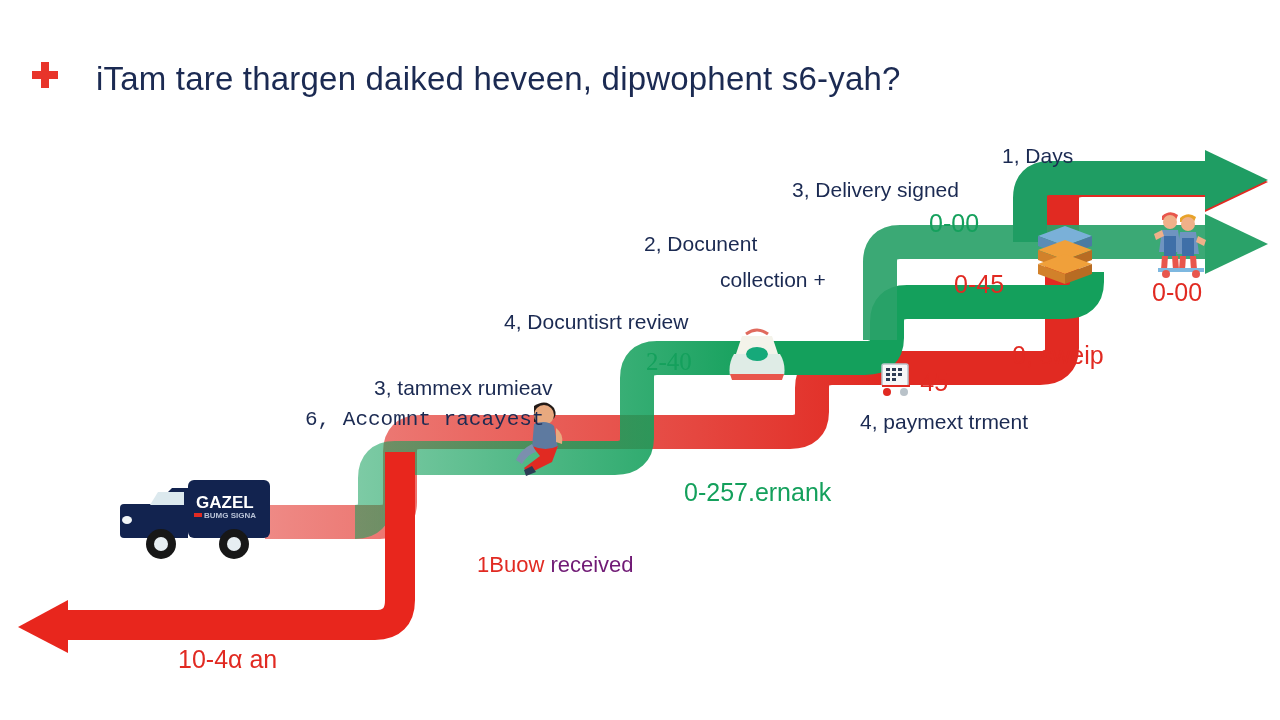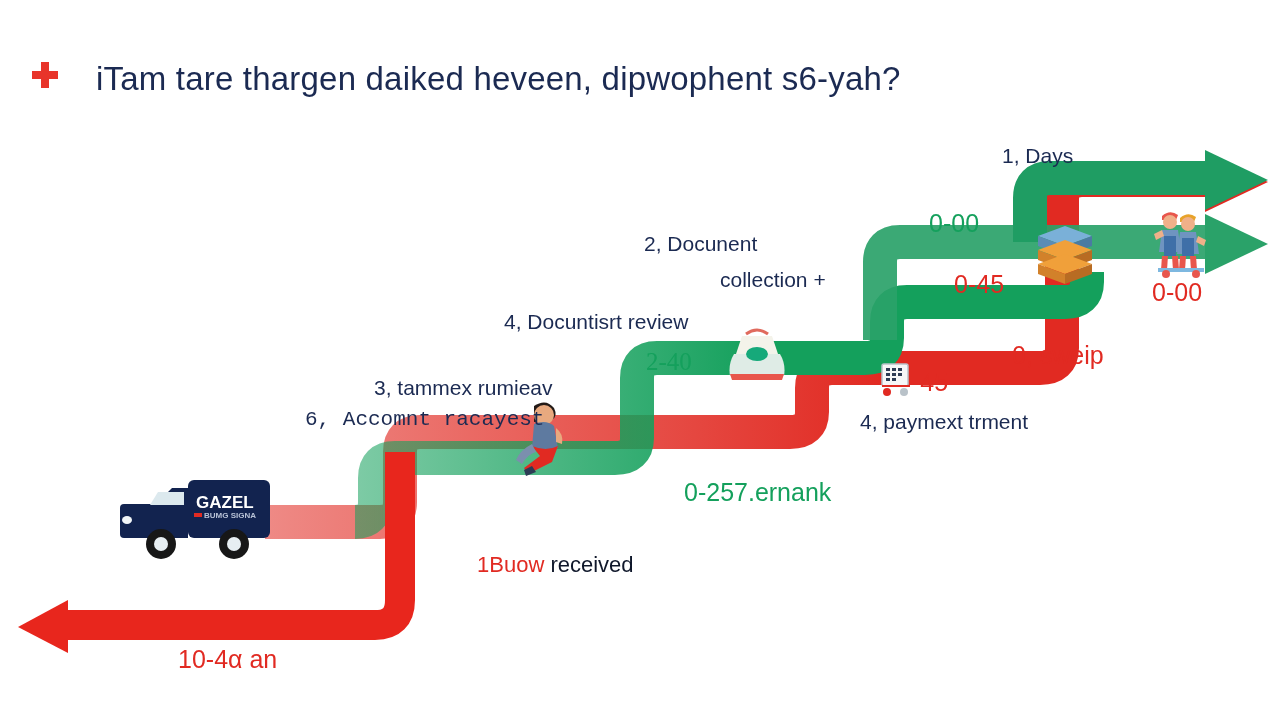--- a/index.html
+++ b/index.html
@@ -51,21 +51,21 @@
     white-space: nowrap;
     line-height: 1.15;
   }
   .step {
     color: #1b2a52;
     font-size: 21px;
   }
   .val-green { color: #14a05c; font-size: 25px; }
   .val-red   { color: #e12a22; font-size: 25px; }
   .mixed-red { color: #e12a22; margin-left: 47px; }
-  .mixed-dark { color: #0f172a; }
+  .mixed-dark { color: #701a75; }
 
   
   .ill { position: absolute; }
 
   
   #truck { left: 118px; top: 470px; width: 165px; height: 95px; }
 
   
   #person-sitting { left: 512px; top: 398px; width: 62px; height: 85px; }
 
@@ -255,20 +255,21 @@
     <path d="M30 50 h6 l-1 14 h-6 z" fill="#e8564c"></path>
     <path d="M40 50 h6 l1 14 h-6 z" fill="#e8564c"></path>
     <path d="M48 30 l8 4 l-2 6 l-8 -4 z" fill="#f0b089"></path>
 
     <path d="M8 64 h46" stroke="#7eb8e0" stroke-width="4"></path>
     <circle cx="16" cy="68" r="4" fill="#e8564c"></circle>
     <circle cx="46" cy="68" r="4" fill="#e8564c"></circle>
   </svg>
 
   <div class="lbl step" style="left:1002px; top:144px;">1, Days</div>
+  <div class="lbl step" style="left:792px;  top:178px;">3, Delivery signed</div>
   <div class="lbl step" style="left:644px;  top:232px;">2, Docunent</div>
   <div class="lbl step" style="left:720px;  top:268px;">collection +</div>
   <div class="lbl step" style="left:504px;  top:310px;">4, Docuntisrt review</div>
   <div class="lbl step" style="left:374px;  top:376px;">3, tammex rumieav</div>
   <div class="lbl step" style="left:305px;  top:408px;font-family:Liberation Mono, monospace;">6, Accomnt racayest</div>
   <div class="lbl step" style="left:860px;  top:410px;">4, paymext trment</div>
 
   <div class="lbl val-green" style="left:929px;  top:209px;">0-00</div>
   <div class="lbl val-red" style="left:954px;  top:270px;">0-45</div>
   <div class="lbl val-red" style="left:1152px; top:278px;">0-00</div>

